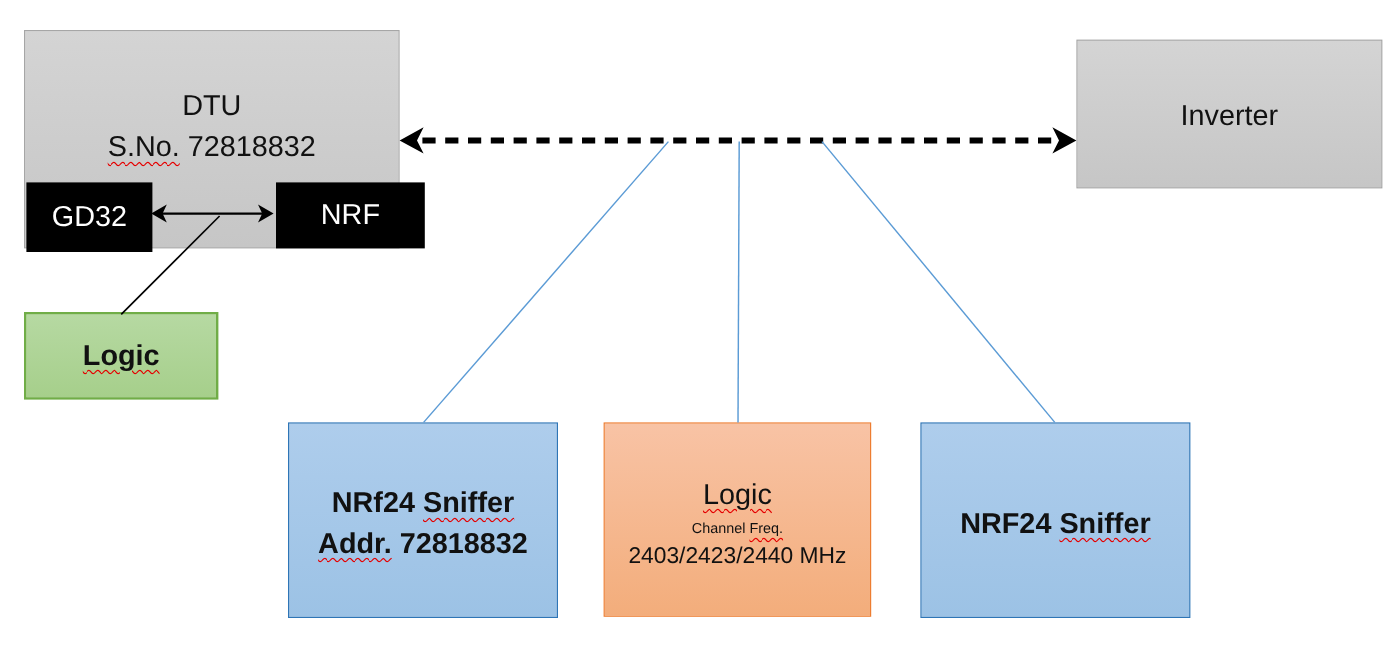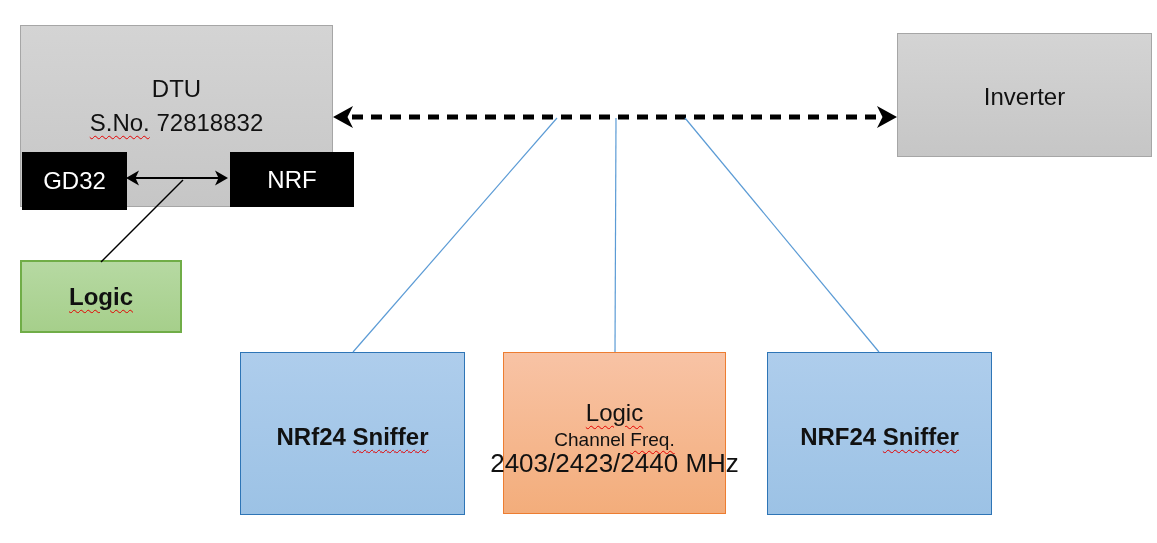--- a/index.html
+++ b/index.html
@@ -48,22 +48,22 @@
     font-weight:bold;
   }
   .orange{
     background:linear-gradient(#f8c3a5,#f3ad7b);
     border:1px solid var(--box-orange-border);
   }
   .sniffer-left{left:240px;top:352px;width:225px;height:163px;padding-top:6px;}
   .hackrf{left:503px;top:352px;width:223px;height:162px;padding-top:5px;}
   .sniffer-right{left:767px;top:352px;width:225px;height:163px;padding-top:6px;}
   .hackrf .title{font-size:24px;line-height:31px;white-space:nowrap;}
-  .hackrf .sub{font-size:19px;line-height:24px;white-space:nowrap;text-align:right;}
-  .hackrf .freq{font-size:26px;line-height:23px;white-space:nowrap;}
+  .hackrf .sub{font-size:12px;line-height:24px;white-space:nowrap;text-align:right;}
+  .hackrf .freq{font-size:19px;line-height:23px;white-space:nowrap;}
   .sq{
     text-decoration-line:underline;
     text-decoration-style:wavy;
     text-decoration-color:var(--spellcheck);
     text-decoration-thickness:1px;
     text-underline-offset:4px;
     margin-top:12px;
   }
   svg.overlay{
     position:absolute;left:0;top:0;width:1157px;height:543px;
@@ -101,20 +101,24 @@
 
   <div class="box gray inverter">
     <div class="ln">Inverter</div>
   </div>
 
   <div class="box blue sniffer-left">
     <div class="ln">
       <span>NRf24</span>
       <span class="sq">Sniffer</span>
     </div>
+    <div class="ln">
+      <span class="sq">Addr.</span>
+      <span>72818832</span>
+    </div>
   </div>
 
   <div class="box orange hackrf">
     <div class="title"><span class="sq">Logic</span></div>
     <div class="sub">
       <span>Channel</span>
       <span class="sq">Freq.</span>
     </div>
     <div class="freq">2403/2423/2440 MHz</div>
   </div>

